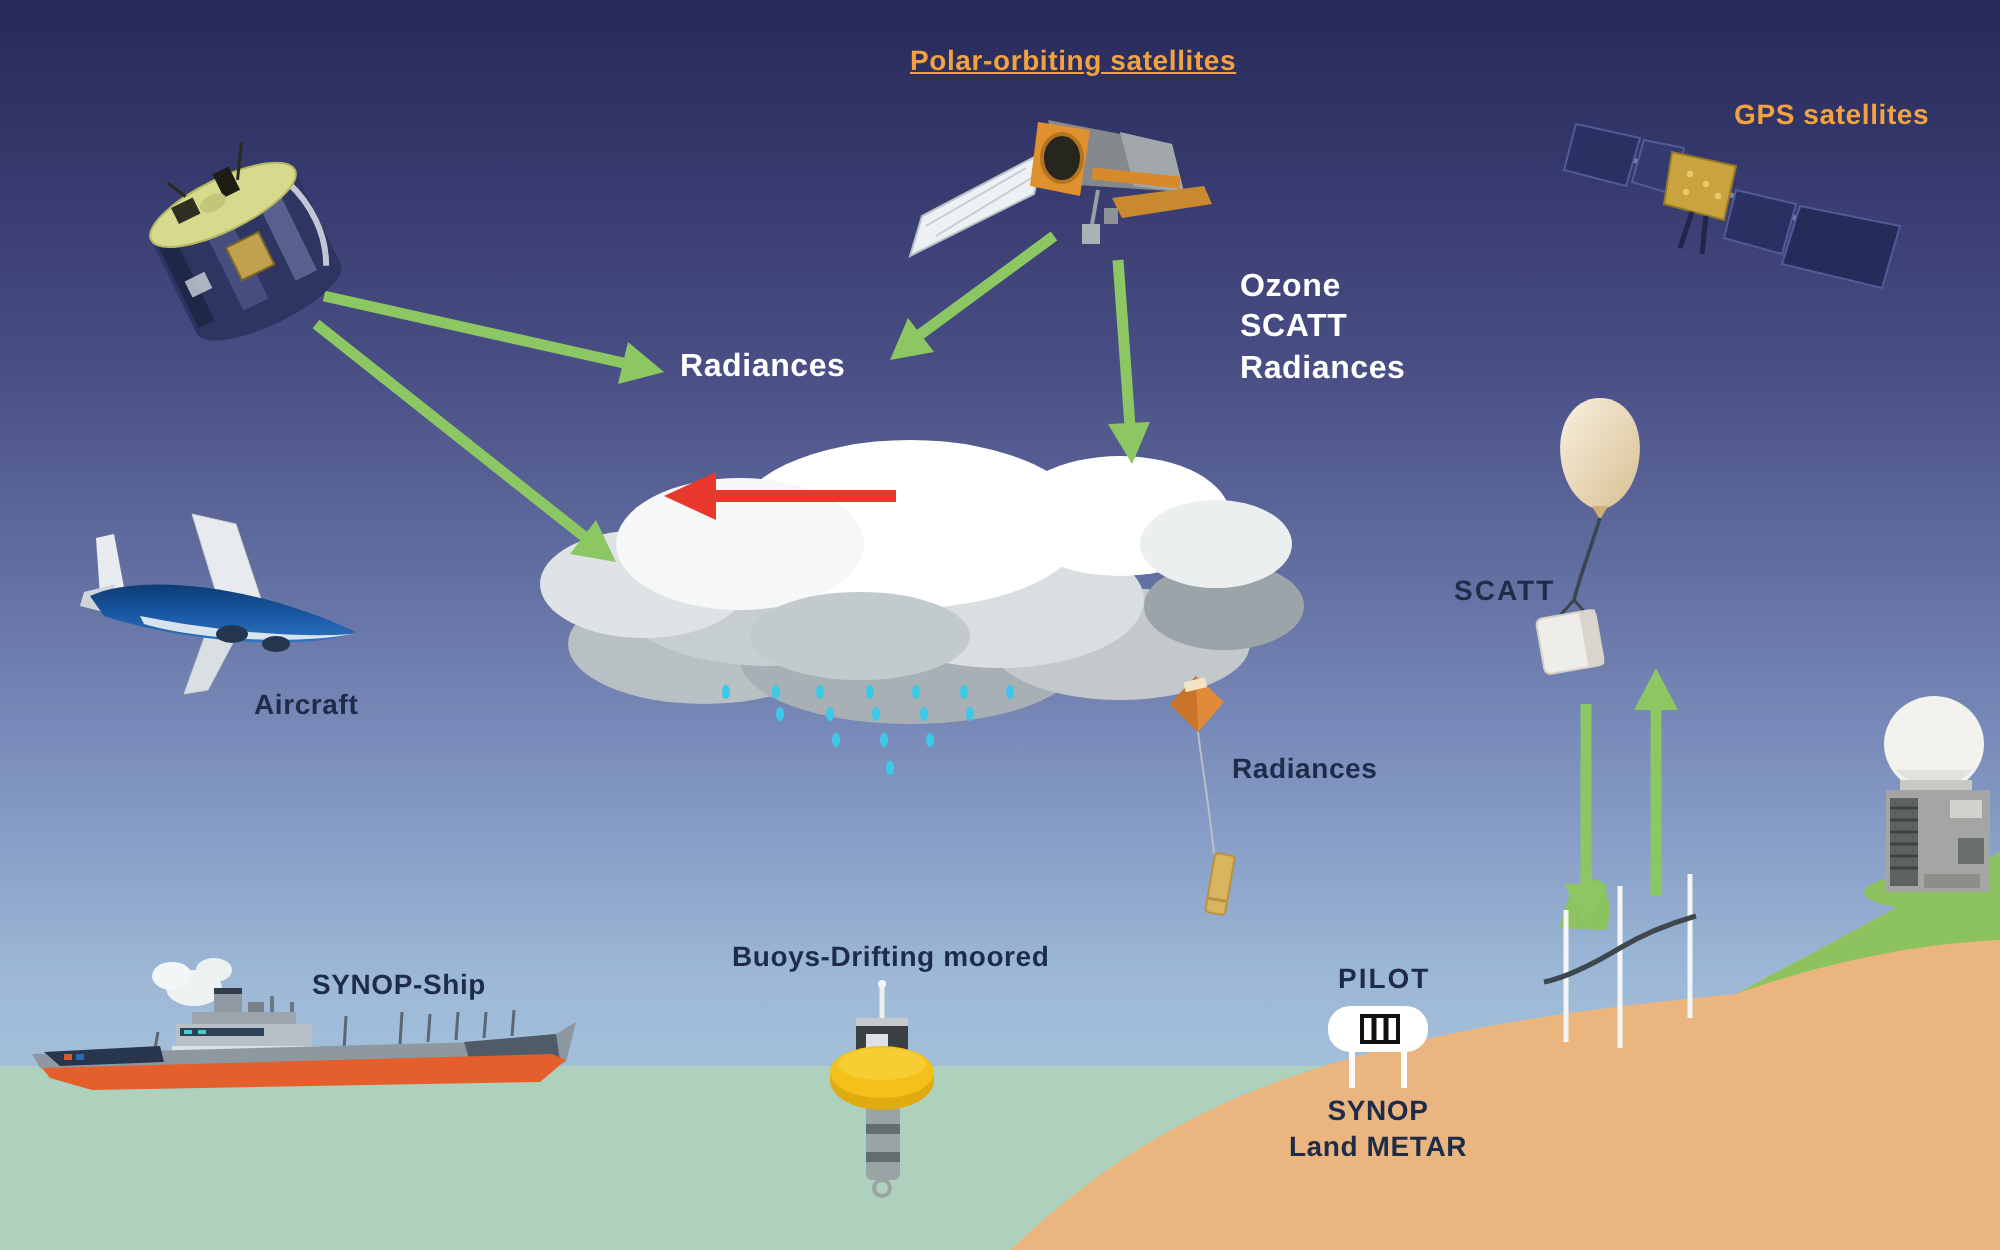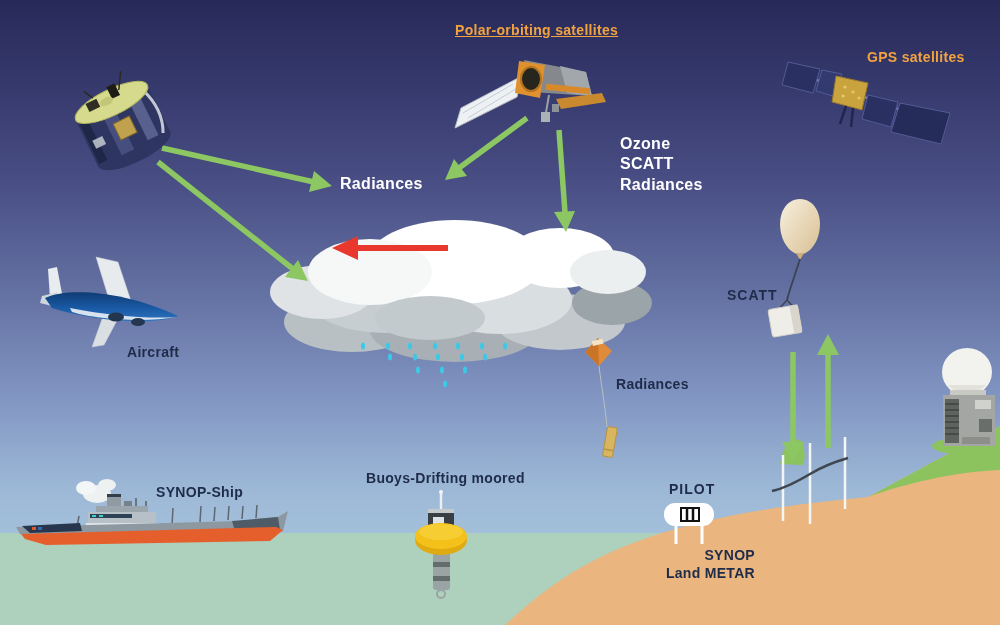--- a/index.html
+++ b/index.html
@@ -8,21 +8,21 @@
     font-family:"Liberation Sans",sans-serif;
     background:linear-gradient(180deg,
       var(--sky-top,#272a58) 0%, #34376a 12%, #474c82 28%,
       #6471a3 47%, #8094c1 63%, #9cb8d6 78%, var(--sky-bottom,#a9c6de) 92%);
   }
   .scene svg{position:absolute;left:0;top:0;}
   .lbl{position:absolute;font-weight:bold;white-space:pre-line;line-height:1.28;letter-spacing:.3px;}
   .lbl-orange{color:var(--label-orange,#f2a340);font-size:14px;}
   .lbl-white{color:var(--label-white,#ffffff);font-size:16px;}
   .lbl-dark{color:var(--label-dark,#1e2b49);font-size:14px;}
-  .center{text-align:right;margin-left:16px;}
+  .center{text-align:center;}
   .ag{stroke:var(--arrow-green,#8cc763);stroke-width:5.5;}
   .agf{fill:var(--arrow-green,#8cc763);}
   .rd{stroke:var(--arrow-red,#e8382d);stroke-width:6;}
   .rdf{fill:var(--arrow-red,#e8382d);}
   .rain-drop{fill:var(--rain,#3cc9e8);}
   .sea-fill{fill:var(--sea,#aed1bd);}
   .sand-fill{fill:var(--sand,#eab57e);}
   .grass-fill{fill:var(--grass,#8cc35f);}
 </style>
 </head>

